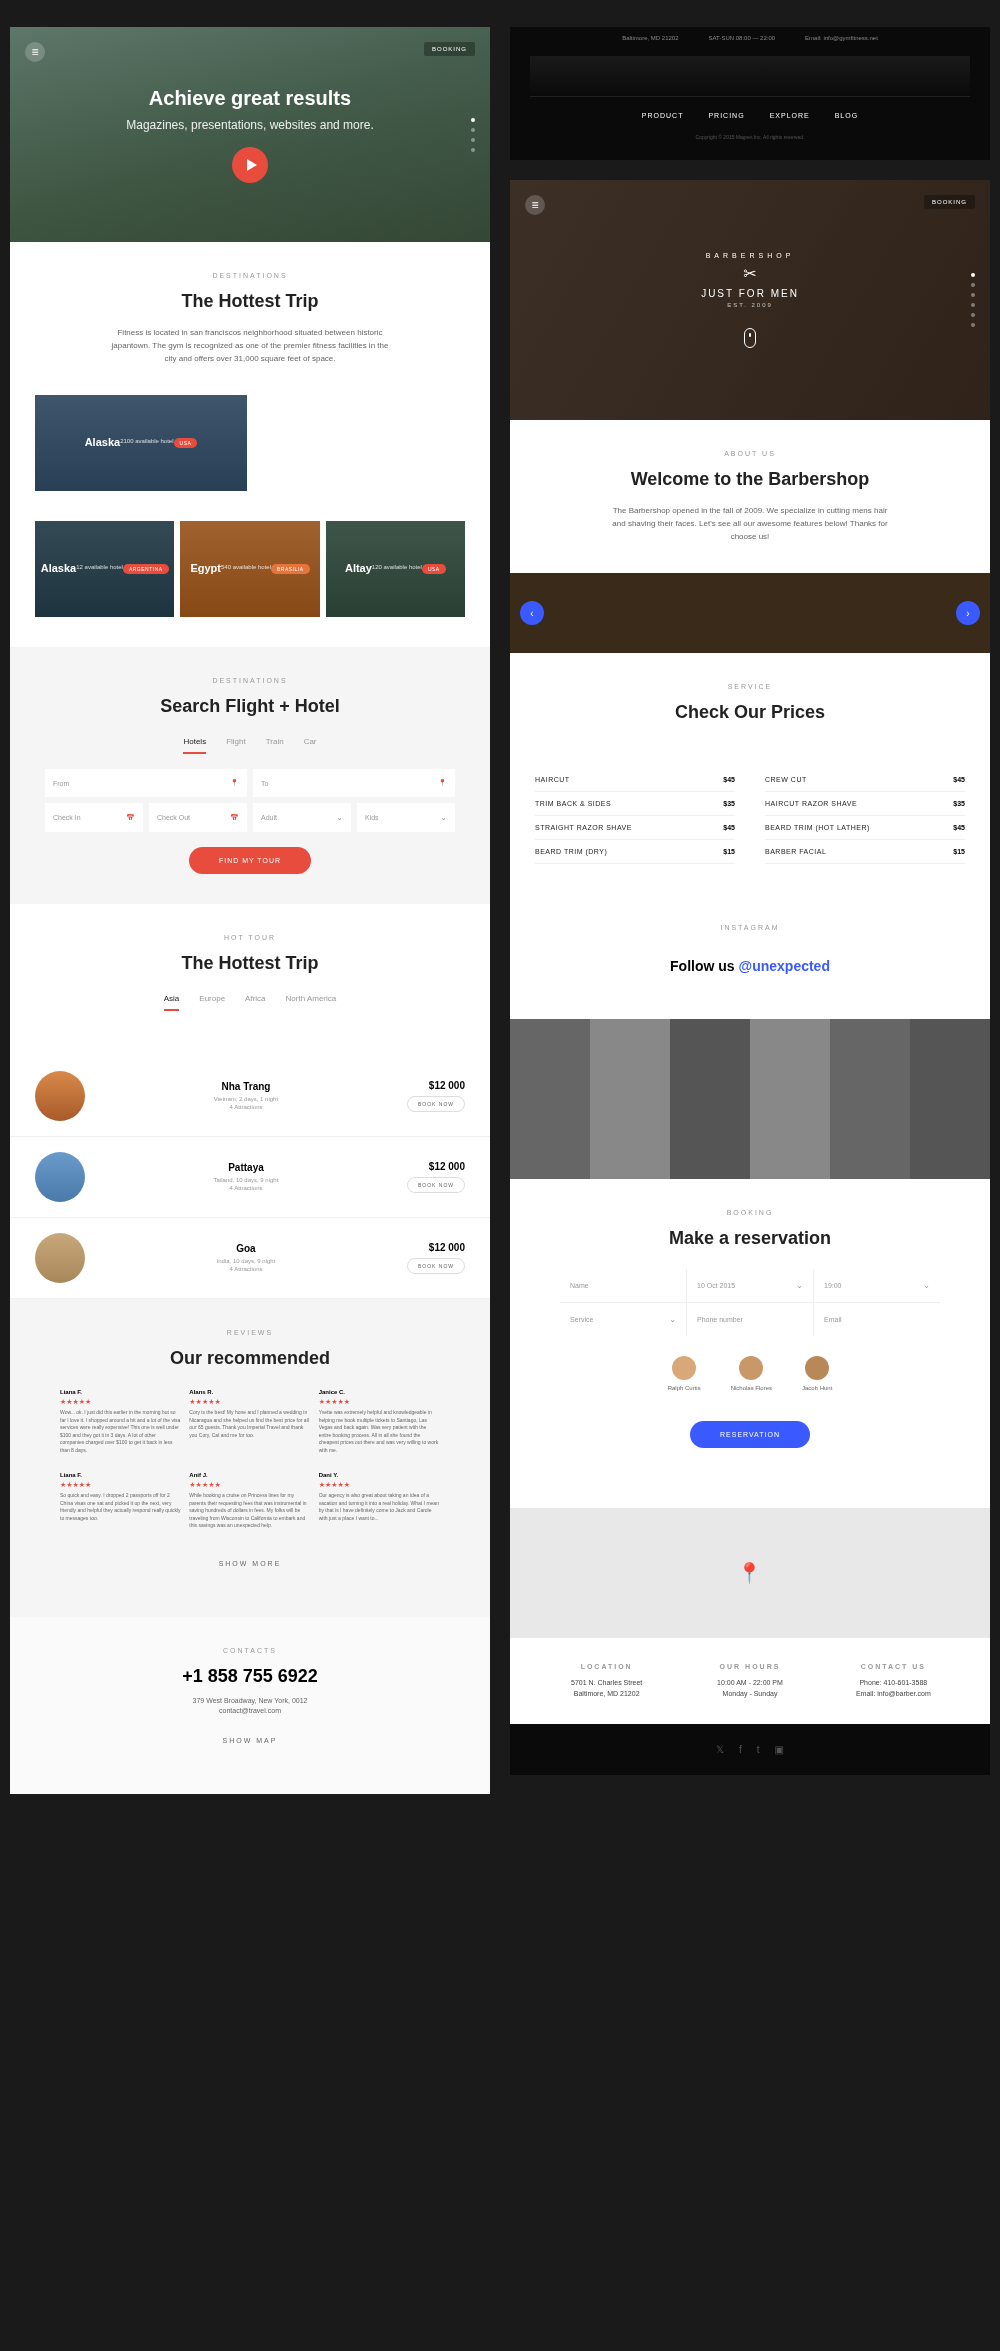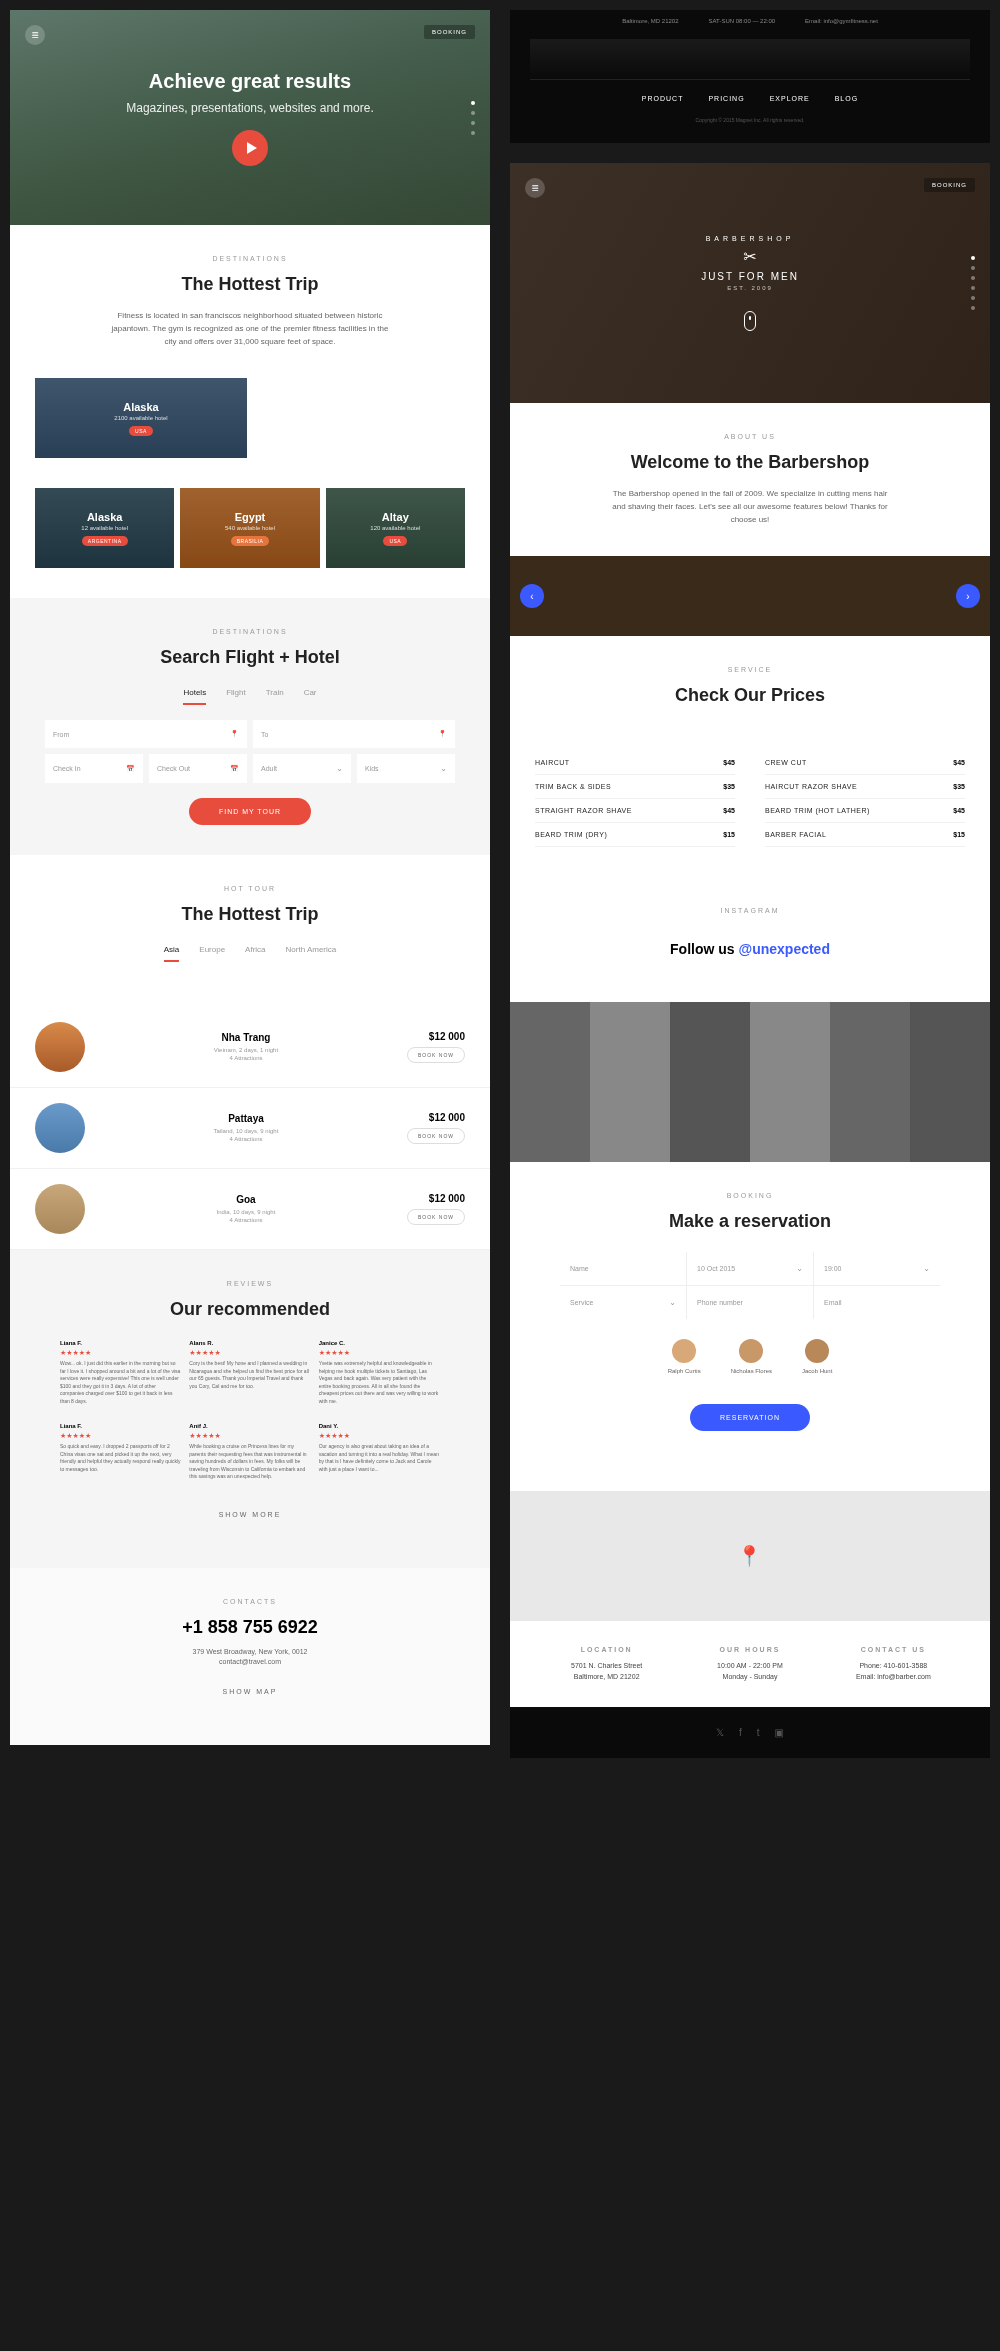--- a/index.html
+++ b/index.html
@@ -1,17 +1,17 @@
 <!DOCTYPE html>
 <html><head>
 <meta charset="utf-8">
 <style>
 * { margin: 0; padding: 0; box-sizing: border-box; }
 body { font-family: -apple-system, BlinkMacSystemFont, 'Segoe UI', Arial, sans-serif; background: #1a1a1a; display: flex; gap: 20px; padding: 10px; font-size: 10px; }
-.col { flex: 1; display: flex; flex-direction: column; gap: 0; }
+.col { flex: 1; display: flex; flex-direction: column; gap: 0; margin-top: 17px; }
 .card { background: #fff; }
 
 
 .hero-travel { background: linear-gradient(rgba(80,100,90,0.5), rgba(60,80,60,0.6)), linear-gradient(160deg, #6b8a7a 0%, #3d5a44 50%, #2a3a2c 100%); height: 215px; display: flex; flex-direction: column; align-items: center; justify-content: center; position: relative; color: #fff; }
 .hero-travel h1 { font-size: 20px; font-weight: 700; margin-bottom: 8px; }
 .hero-travel p { font-size: 12px; opacity: 0.9; margin-bottom: 15px; }
 .play-btn { width: 36px; height: 36px; background: #e84c3d; border-radius: 50%; display: flex; align-items: center; justify-content: center; cursor: pointer; }
 .play-btn::after { content: ''; border-left: 10px solid #fff; border-top: 6px solid transparent; border-bottom: 6px solid transparent; margin-left: 3px; }
 .menu-icon { position: absolute; top: 15px; left: 15px; width: 20px; height: 20px; background: rgba(255,255,255,0.2); border-radius: 50%; display: flex; align-items: center; justify-content: center; }
 .menu-icon::before { content: '≡'; color: #fff; font-size: 12px; }
@@ -22,21 +22,21 @@
 
 
 .section { padding: 30px 25px; text-align: center; }
 .eyebrow { font-size: 7px; letter-spacing: 2px; color: #999; margin-bottom: 12px; }
 .section h2 { font-size: 18px; font-weight: 700; color: #222; margin-bottom: 15px; }
 .section p { font-size: 8px; color: #666; line-height: 1.6; max-width: 280px; margin: 0 auto; }
 
 
 .dest-grid { display: grid; grid-template-columns: 1fr 1fr; gap: 6px; padding: 0 25px 30px; }
 .dest-grid.bottom { grid-template-columns: 1fr 1fr 1fr; }
-.dest-card { height: 80px; background: #8b6b5a; position: relative; display: flex; flex-direction: column; align-items: center; justify-content: center; color: #fff; }
+.dest-card { height: 96px; background: #8b6b5a; position: relative; display: flex; flex-direction: row; align-items: center; justify-content: center; color: #fff; }
 .dest-card.alaska1 { background: linear-gradient(rgba(0,0,0,0.3), rgba(0,0,0,0.3)), linear-gradient(#5a7a9a, #3a5a7a); }
 .dest-card.texas { background: linear-gradient(rgba(0,0,0,0.2), rgba(0,0,0,0.2)), linear-gradient(#8a5a3a, #6a3a1a); }
 .dest-card.alaska2 { background: linear-gradient(rgba(0,0,0,0.3), rgba(0,0,0,0.3)), linear-gradient(#4a6a7a, #2a4a5a); }
 .dest-card.egypt { background: linear-gradient(rgba(0,0,0,0.2), rgba(0,0,0,0.2)), linear-gradient(#c87a3a, #a85a1a); }
 .dest-card.altay { background: linear-gradient(rgba(0,0,0,0.3), rgba(0,0,0,0.3)), linear-gradient(#5a7a6a, #3a5a4a); }
 .dest-card h3 { font-size: 11px; margin-bottom: 2px; }
 .dest-card .sub { font-size: 6px; opacity: 0.8; margin-bottom: 5px; }
 .dest-tag { background: #e84c3d; font-size: 5px; padding: 2px 6px; border-radius: 8px; letter-spacing: 0.5px; }
 .dest-tag.orange { background: #e8743d; }
 

